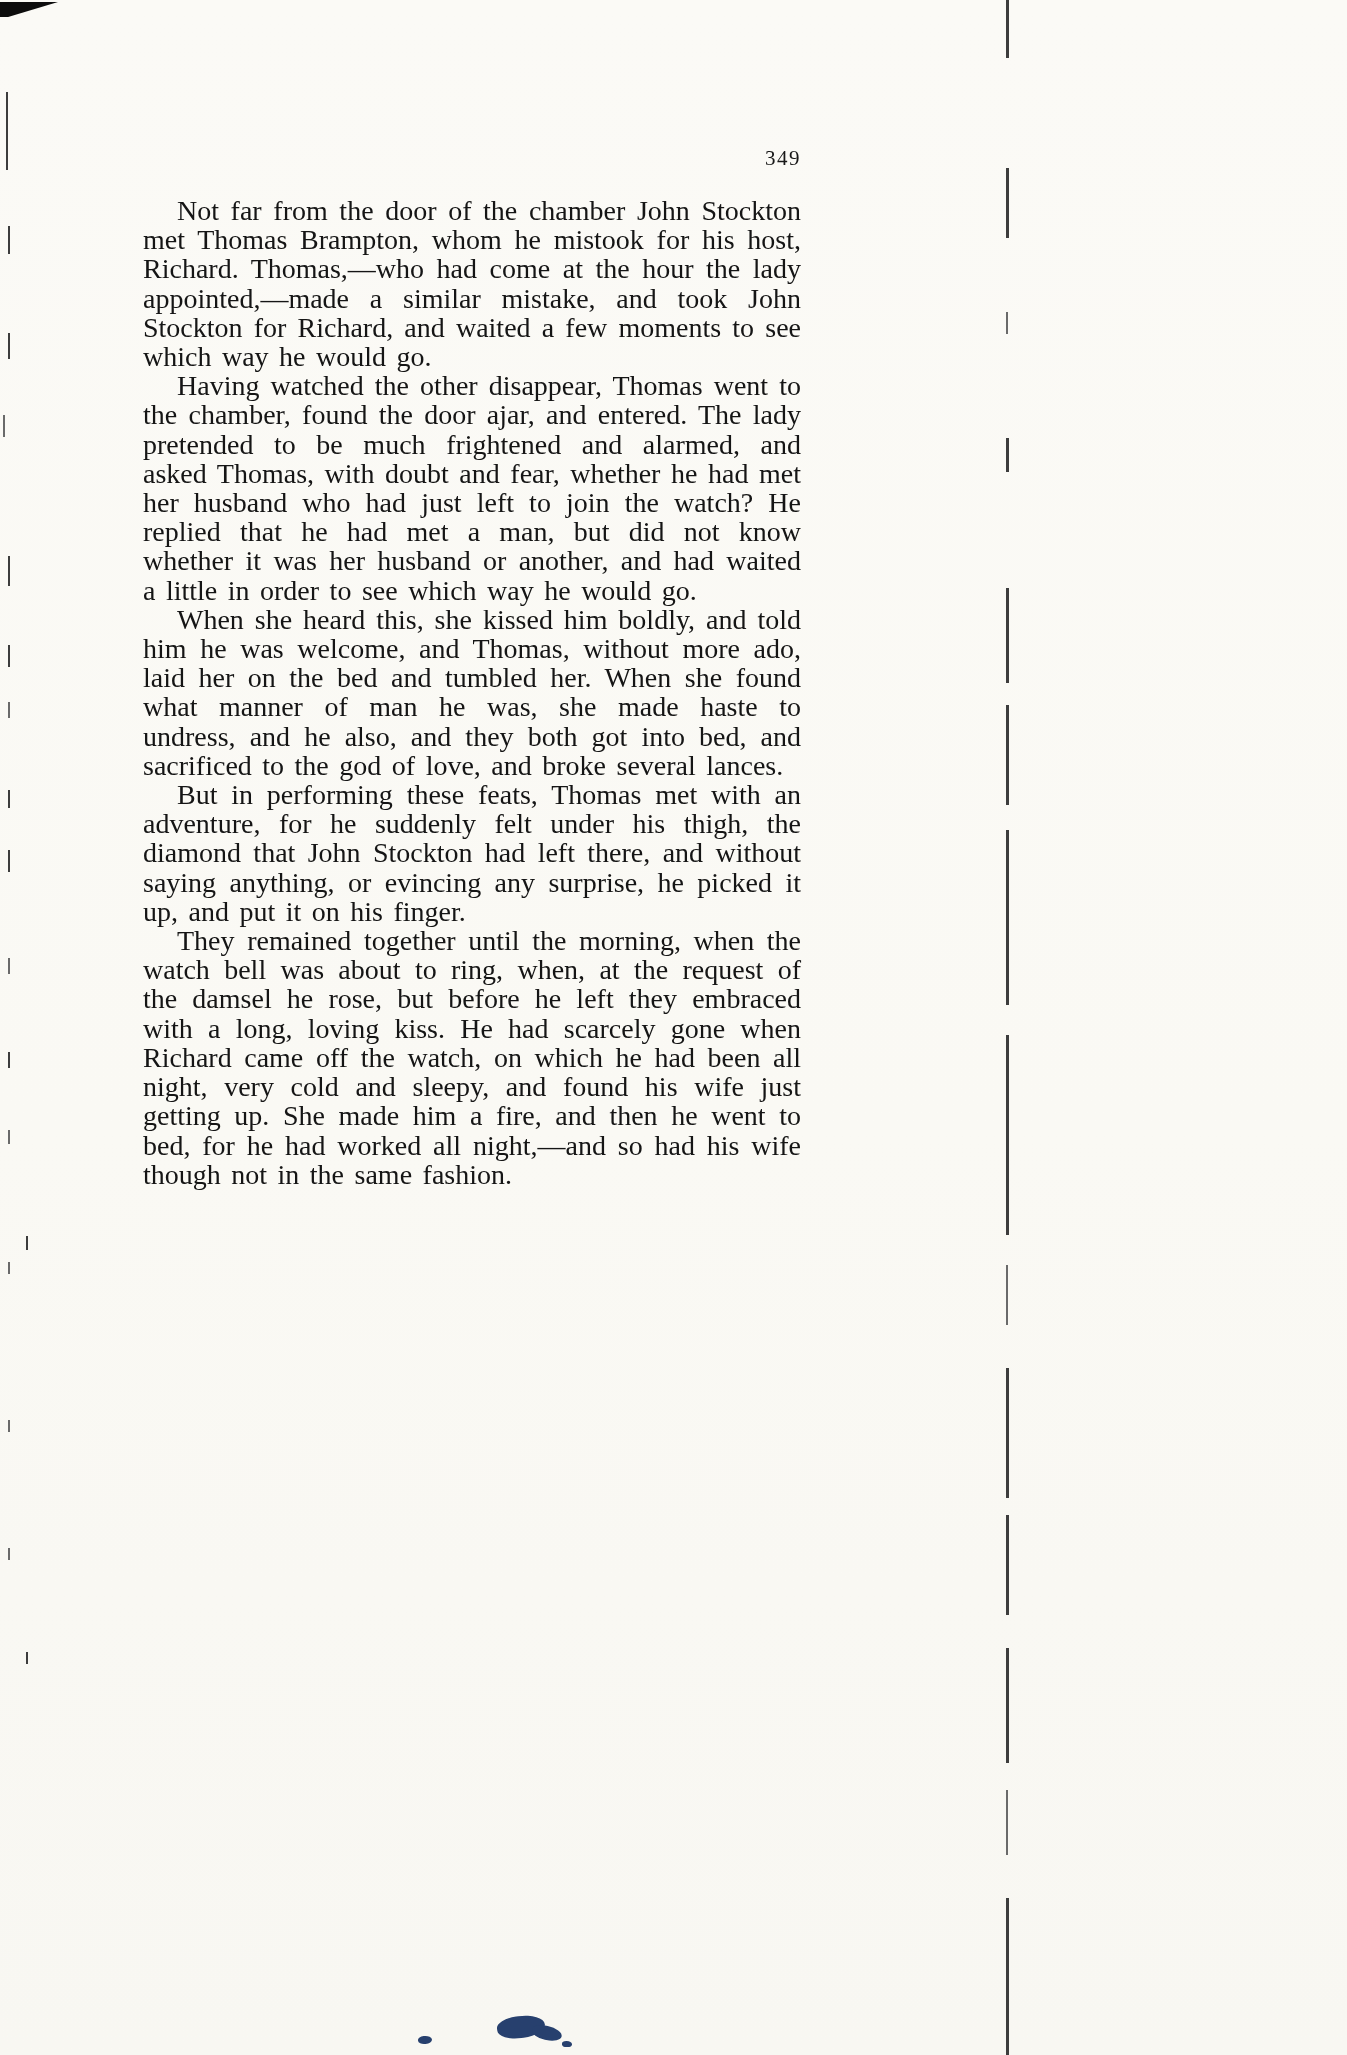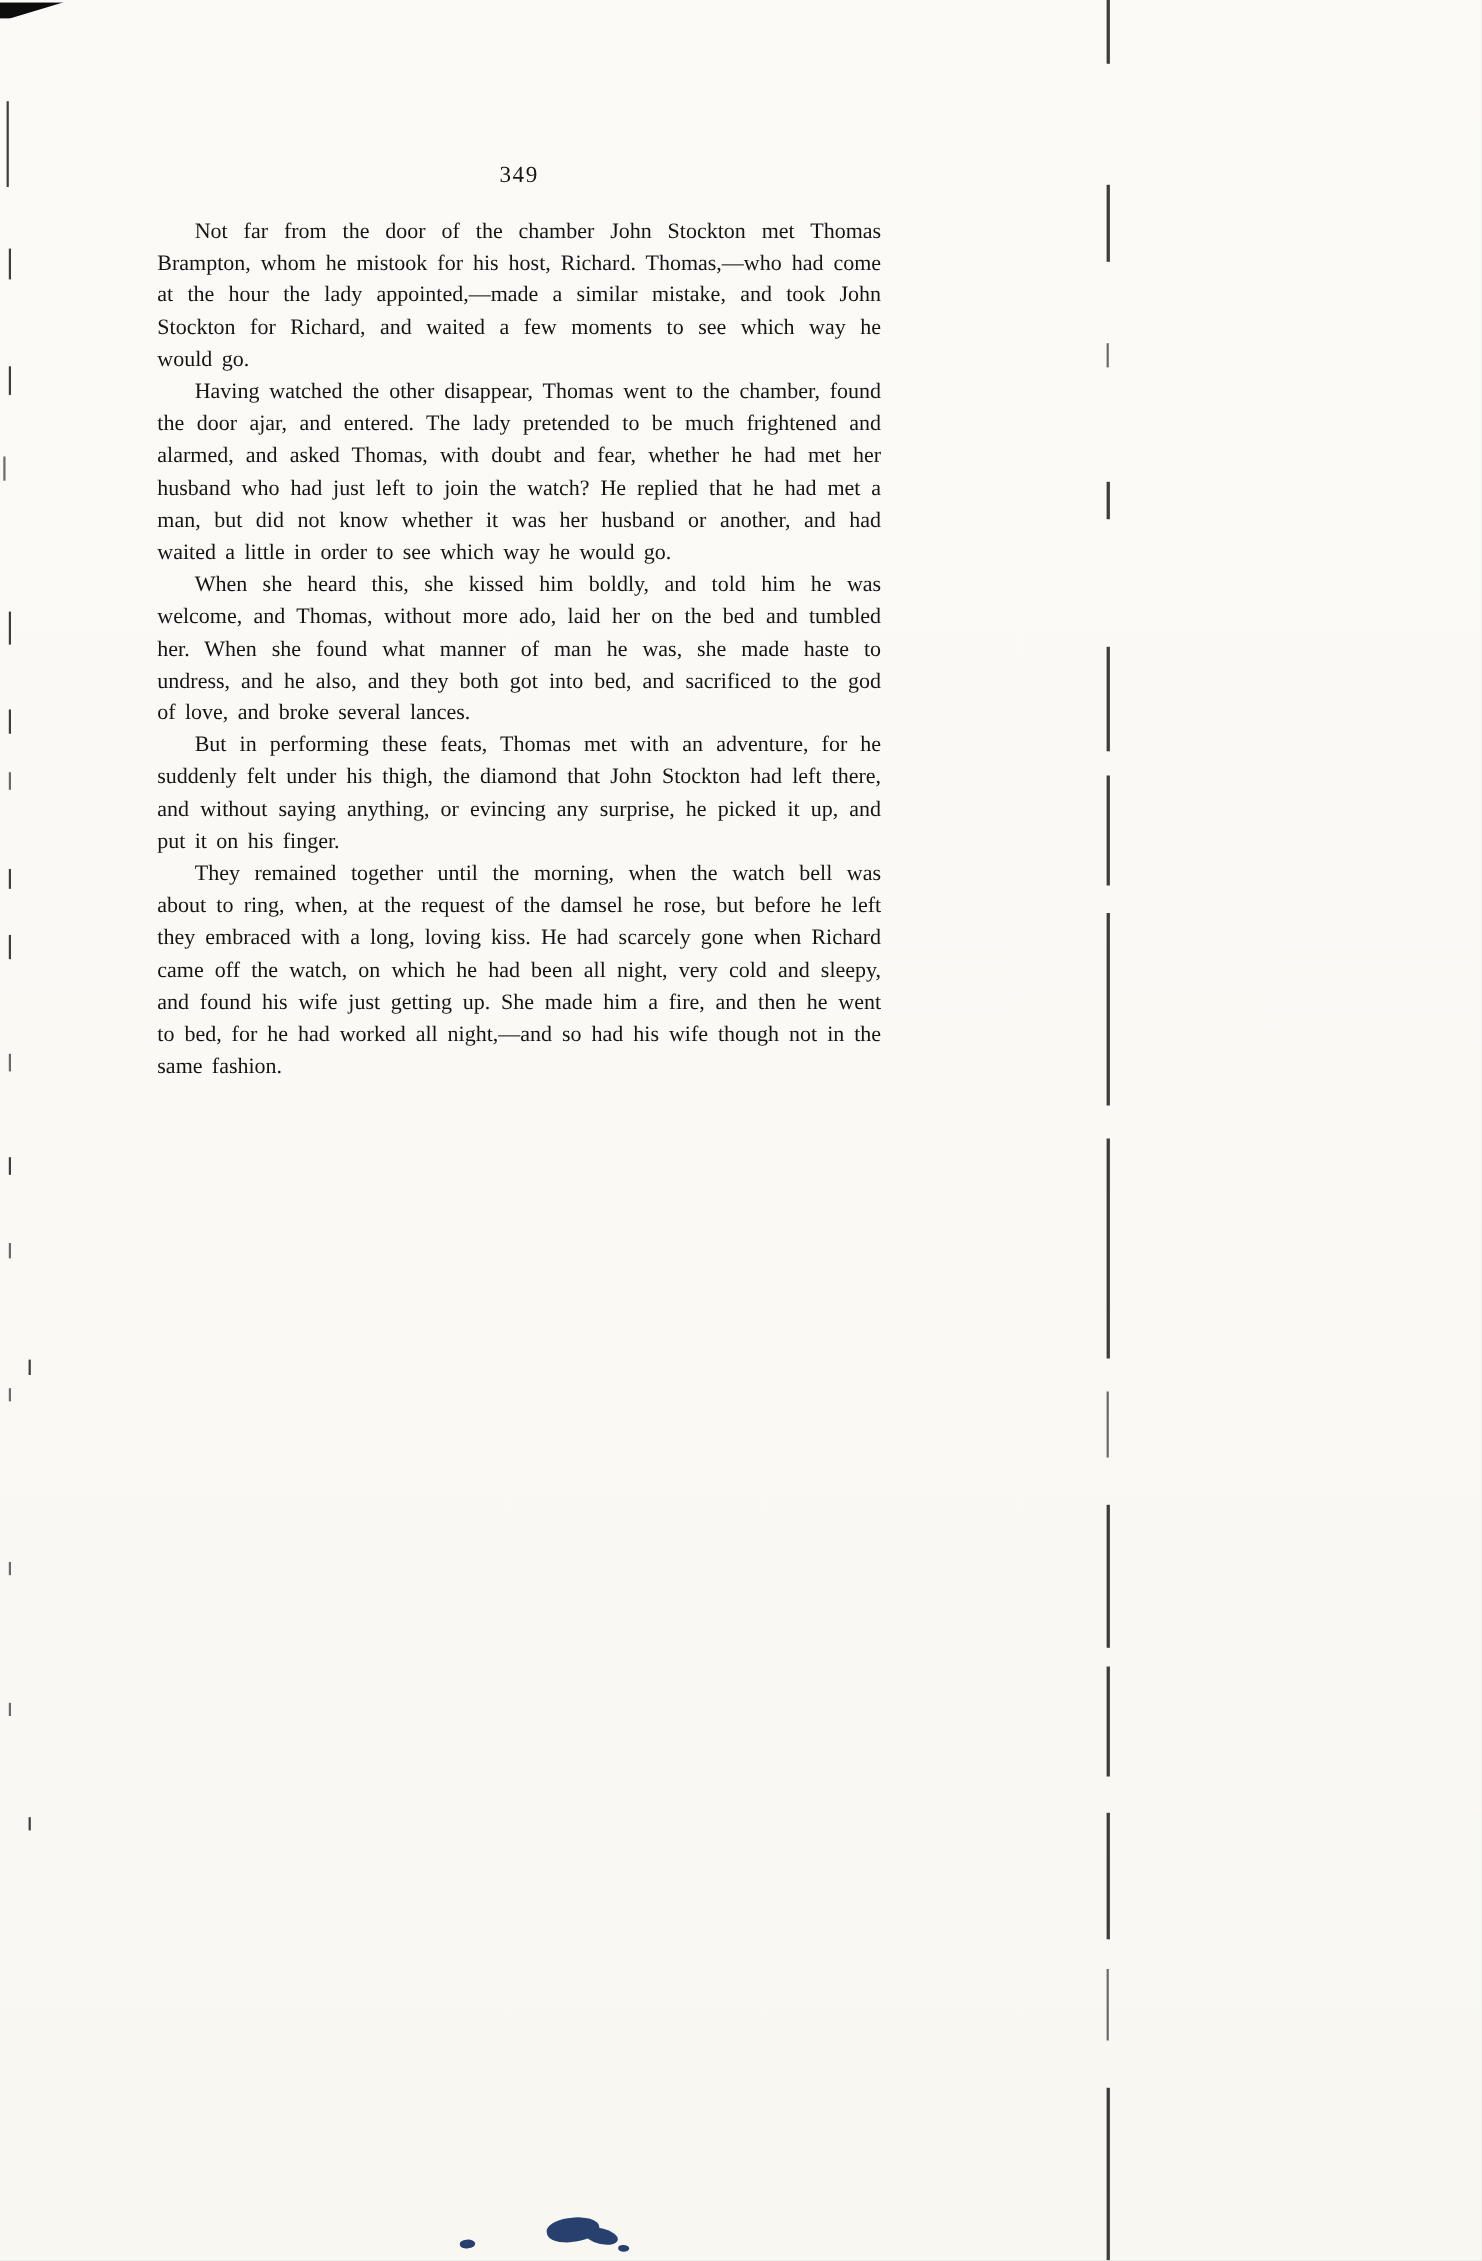--- a/index.html
+++ b/index.html
@@ -11,31 +11,31 @@
     background: linear-gradient(180deg, #fbfaf6 0%, #faf9f4 55%, #f8f7f2 100%);
     overflow: hidden;
     font-family: "Liberation Serif", serif;
     color: #1c1c1c;
   }
   .page-number {
     position: absolute;
     top: 146px;
     left: 143px;
     width: 658px;
-    text-align: center;
+    text-align: right;
     font-size: 21px;
     letter-spacing: 1.5px;
     color: #181818;
   }
   .text-block {
     position: absolute;
     top: 196px;
     left: 143px;
     width: 658px;
-    font-size: 20px;
+    font-size: 28px;
     line-height: 29.2px;
     text-align: justify;
     color: #151515;
   }
   .text-block p {
     margin: 0;
     padding: 0;
     text-indent: 34px;
     word-spacing: 3.5px;
   }

